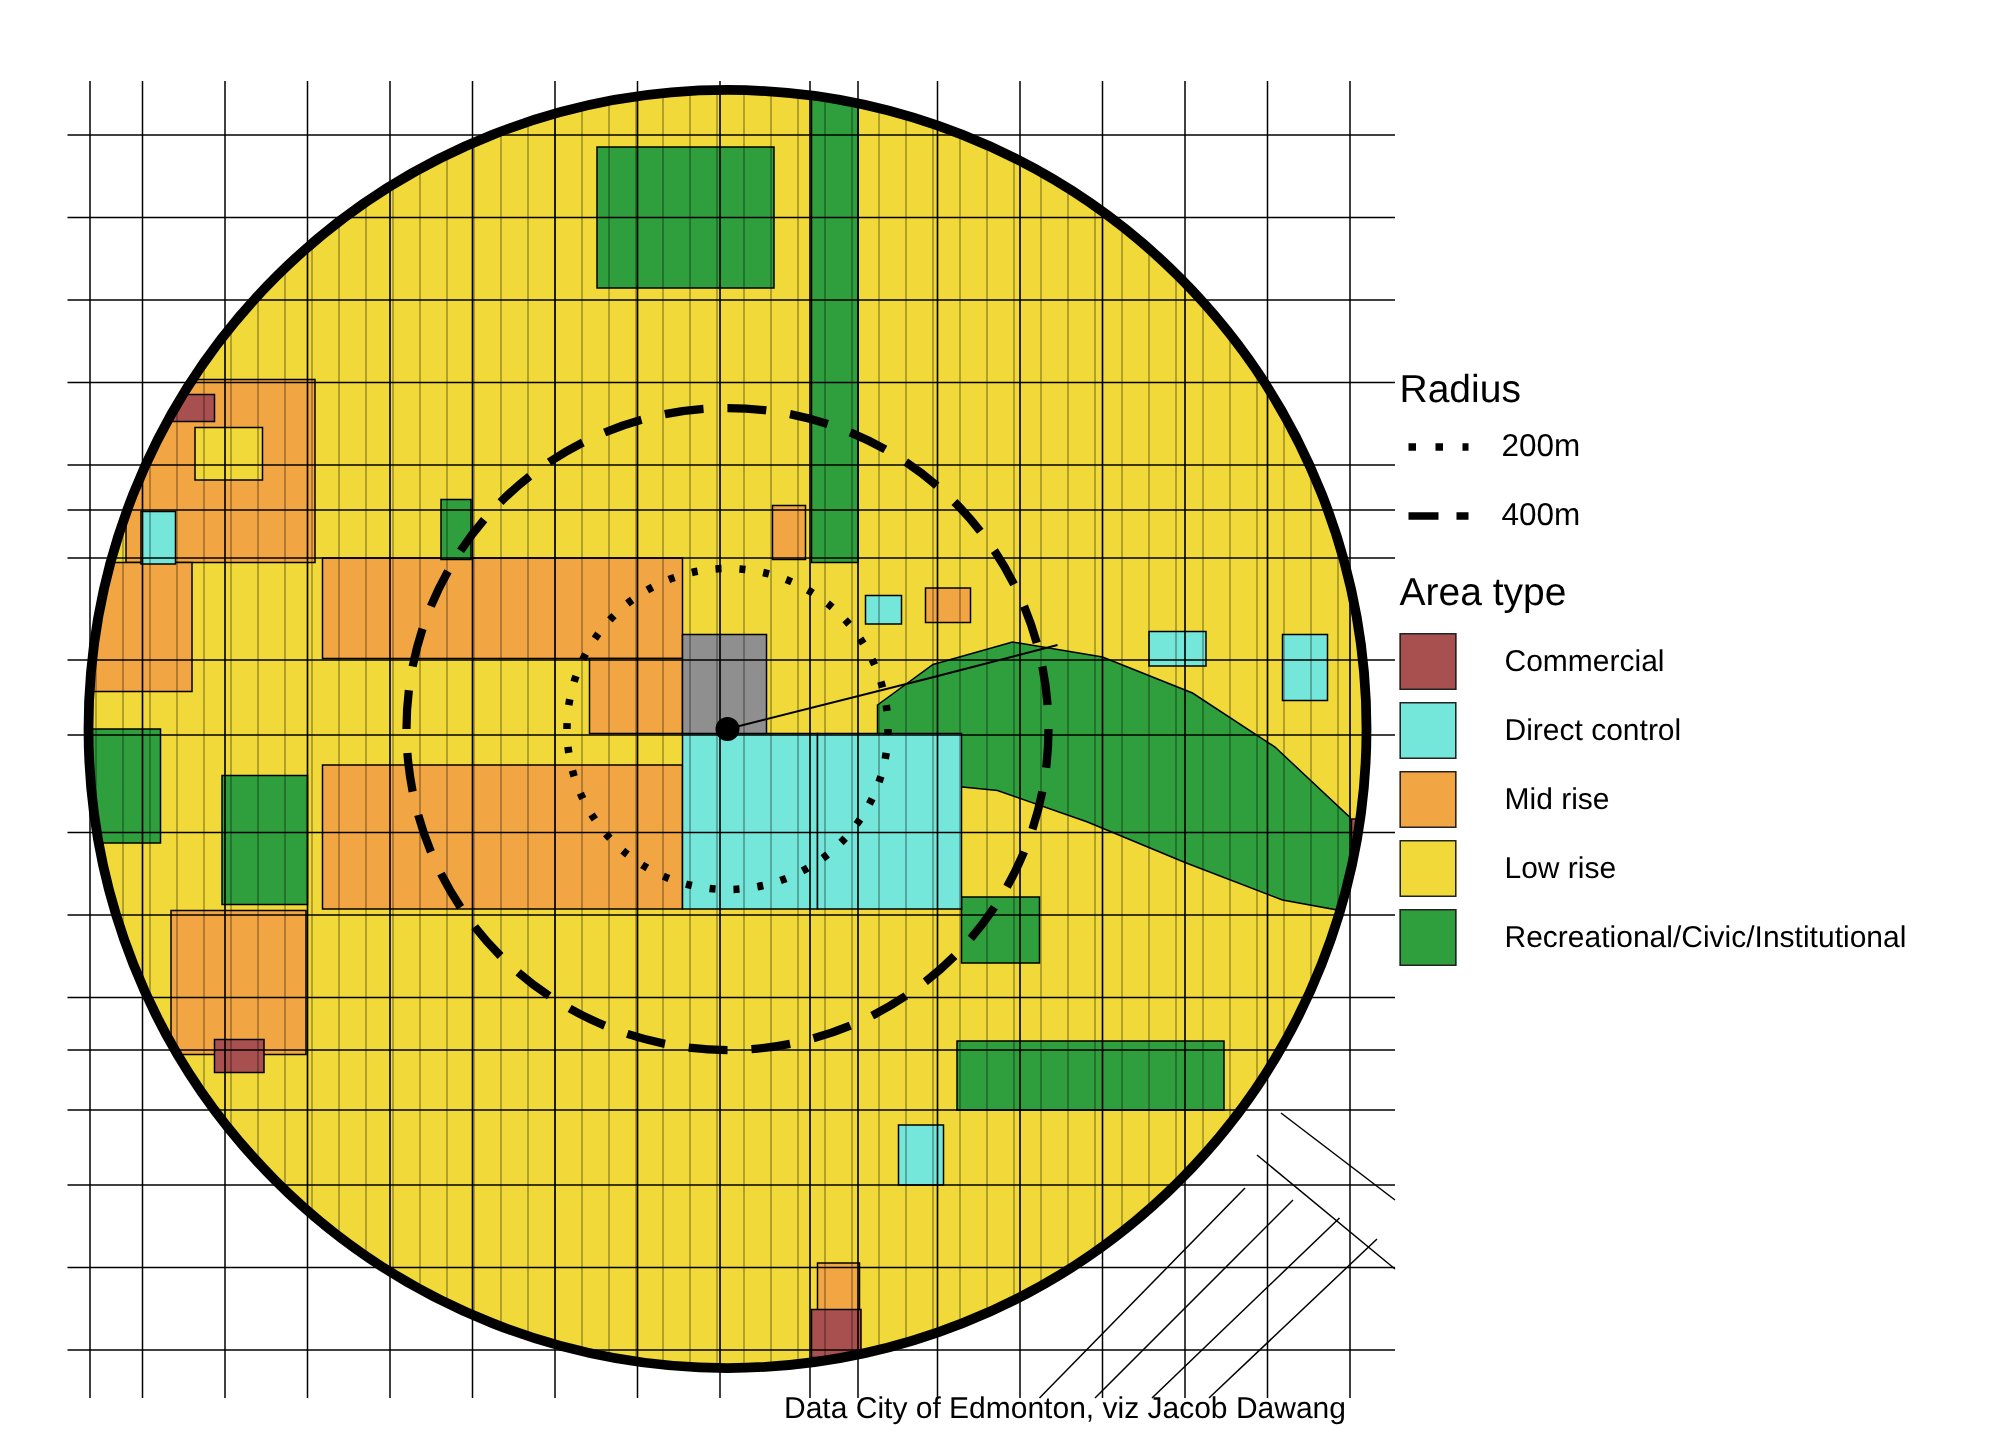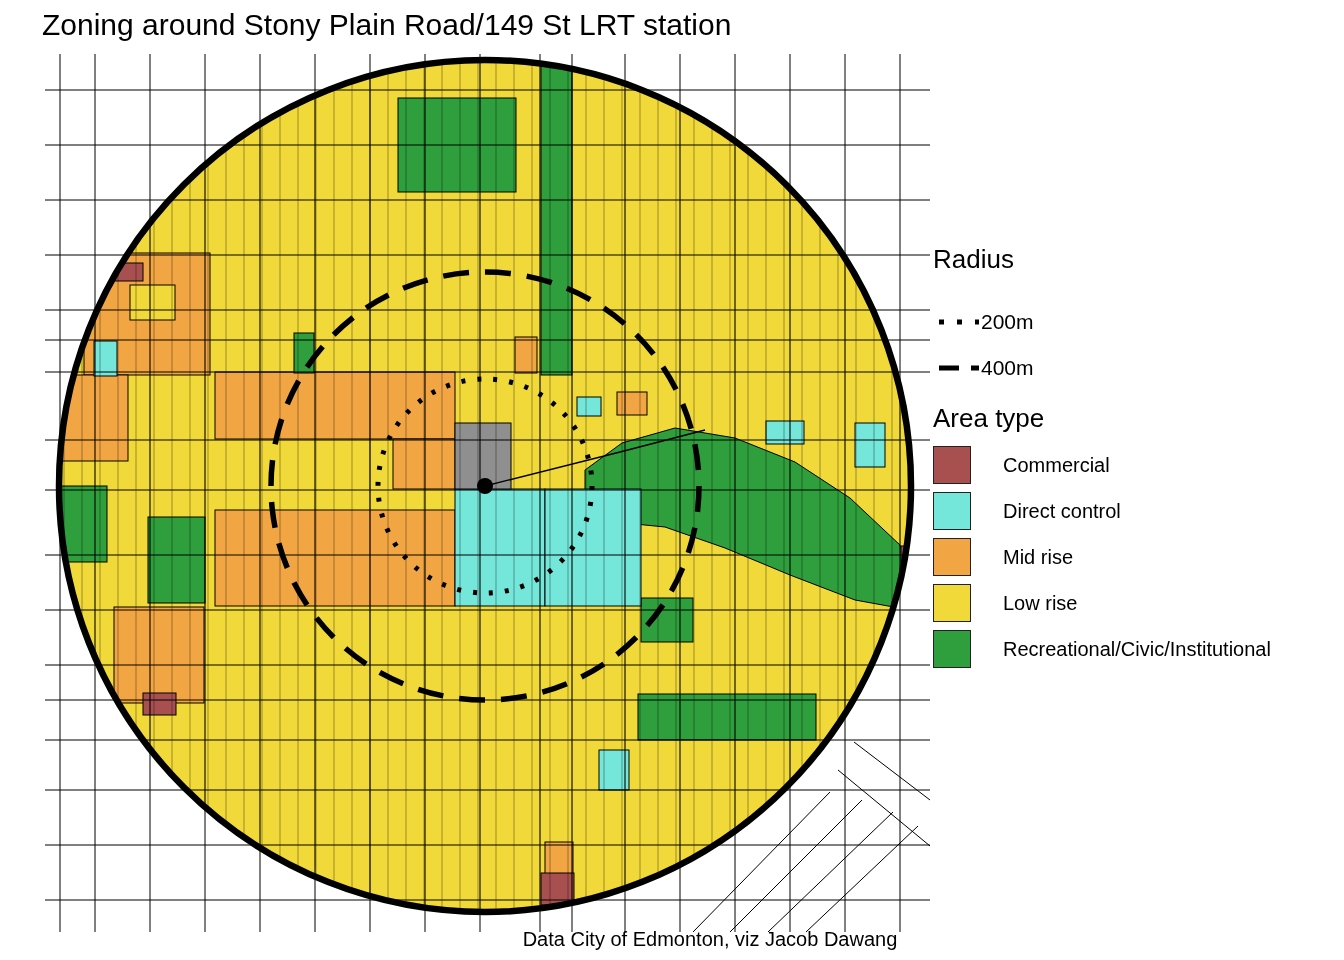--- a/index.html
+++ b/index.html
@@ -2,22 +2,22 @@
 <html><head>
 <meta charset="utf-8">
 <style>
   html,body{margin:0;padding:0;background:#fff}
   body{width:1344px;height:960px;overflow:hidden;font-family:"Liberation Sans",sans-serif;color:#000}
   .stage{position:relative;width:1344px;height:960px;background:#fff}
   #map-svg{position:absolute;left:0;top:0}
   .title{position:absolute;left:42px;top:8px;font-size:30px;white-space:nowrap;background:#fff;padding-right:8px}
   .caption{position:absolute;left:430px;top:928px;width:560px;text-align:center;font-size:20px}
   .legend{position:absolute;left:933px;top:244px;width:405px}
-  .legend-title{font-size:26px;margin-bottom:24px}
-  .radius-row{display:flex;align-items:center;height:46px;padding-left:4px}
+  .legend-title{font-size:26px;margin-bottom:0}
+  .radius-row{display:flex;align-items:center;height:46px;gap:20px;padding-left:4px}
   .radius-row span{font-size:21px}
   .line-sample{flex:0 0 auto}
   .area-title{margin-top:12px;margin-bottom:8px}
   .area-row{display:flex;align-items:center;height:46px;gap:32px}
   .area-swatch{width:38px;height:38px;border:1px solid #222;box-sizing:border-box;flex:0 0 auto}
   .area-row span{font-size:20px}
 </style>
 </head>
 <body>
 
@@ -189,21 +189,20 @@
           <line x1="59" y1="900" x2="911" y2="900"></line>
         </g>
         <polyline points="485,486 620,452 705,430" fill="none" stroke="#000000" stroke-width="1.3"></polyline>
       </g>
       <circle cx="485" cy="486" r="107" fill="none" stroke="#000000" stroke-width="5" stroke-dasharray="4 12"></circle>
       <circle cx="485" cy="486" r="214" fill="none" stroke="#000000" stroke-width="5.5" stroke-dasharray="26 16"></circle>
       <circle cx="485" cy="486" r="426" fill="none" stroke="#000000" stroke-width="6.5"></circle>
       <circle cx="485" cy="486" r="8" fill="#000000"></circle>
     </svg>
 
-  <div class="title">Zoning around Stony Plain Road/149 St LRT station</div>
 
   <div class="legend">
     <div class="legend-title">Radius</div>
 
     <div class="radius-row">
       <svg class="line-sample" width="44" height="10">
           <line x1="2" y1="5" x2="42" y2="5" stroke="#000" stroke-width="5" stroke-dasharray="5 13"></line>
         </svg>
       <span>200m</span>
     </div>

